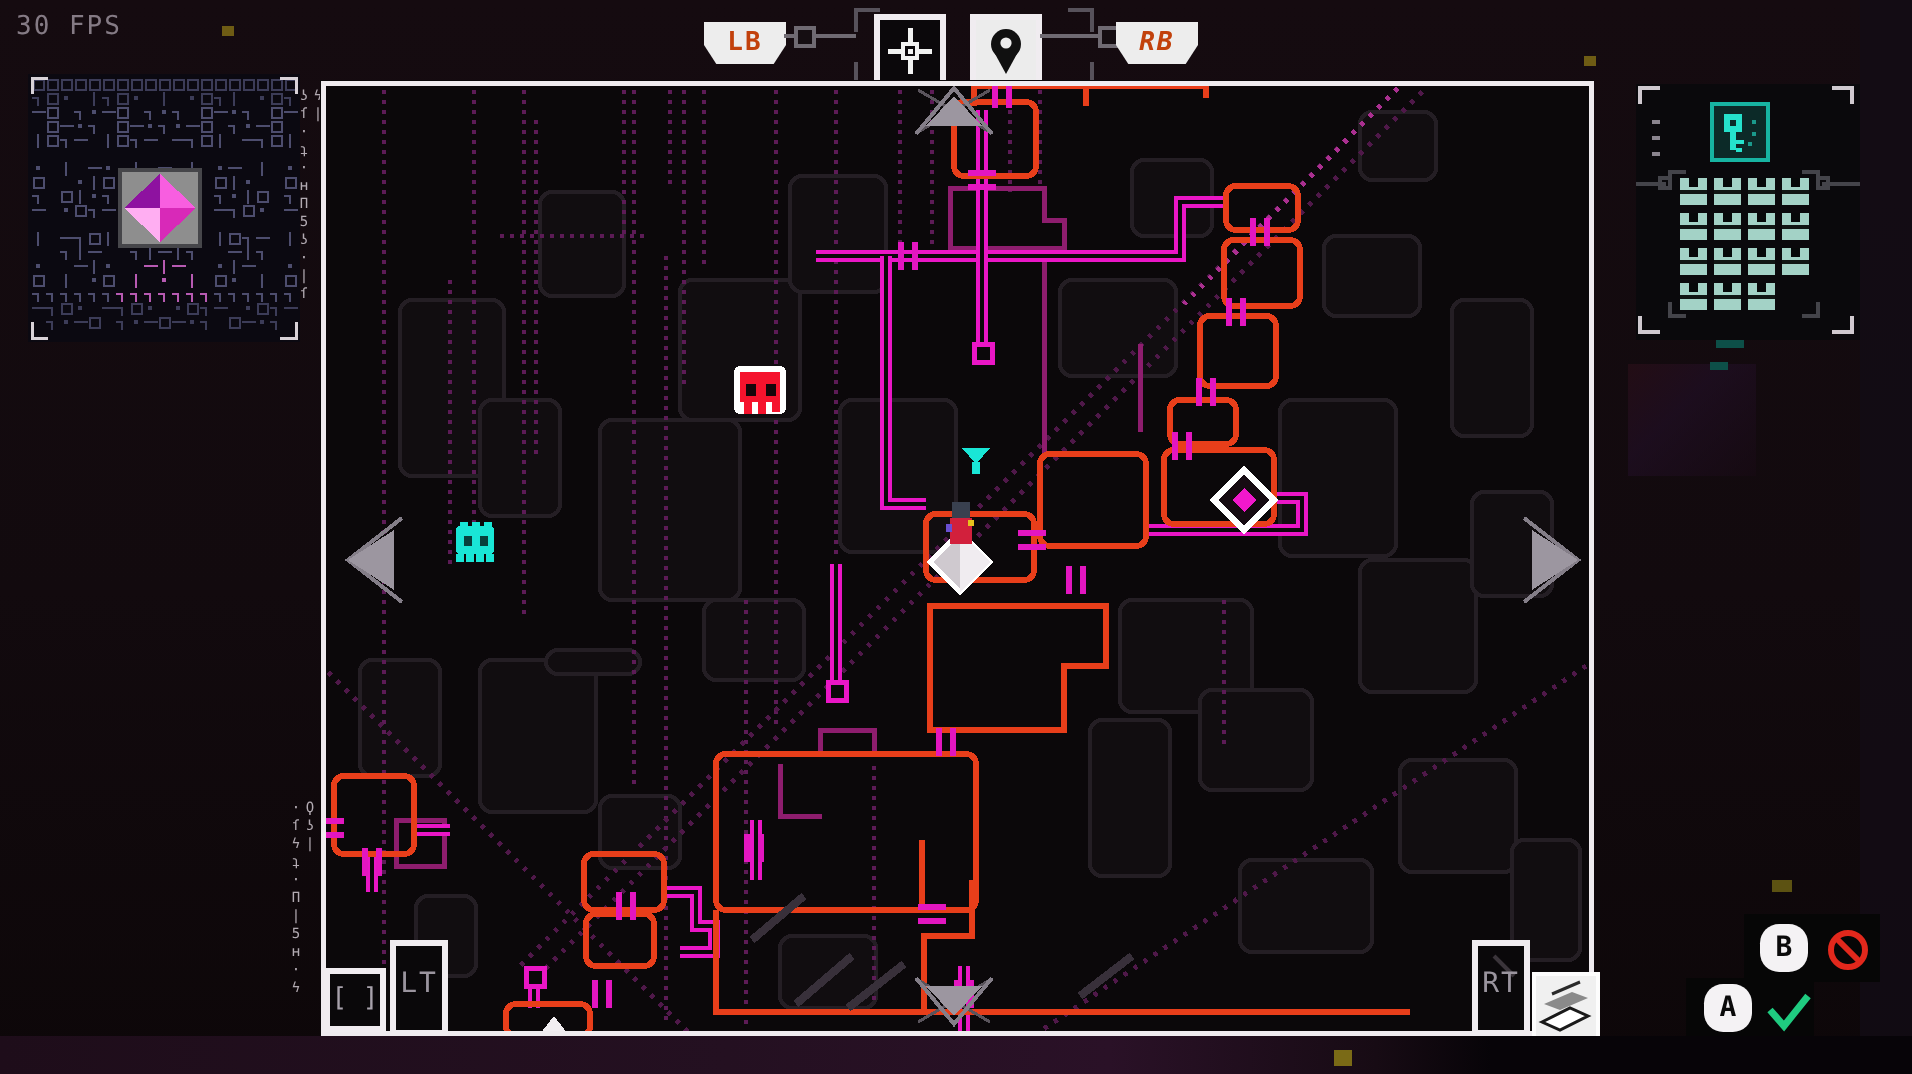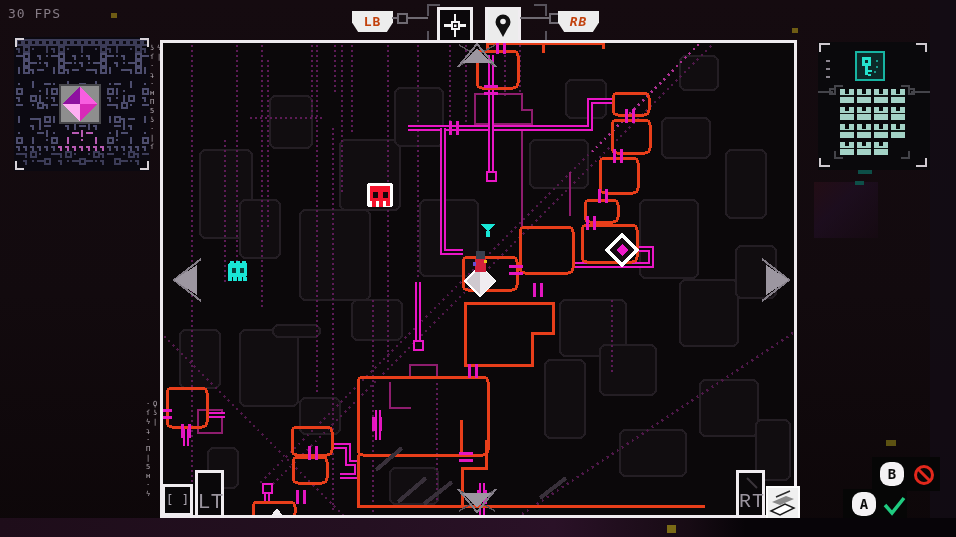--- a/index.html
+++ b/index.html
@@ -21,22 +21,22 @@
   .tabbox{width:30px;height:31px;border:3px solid #f0ecf0;cursor:pointer;}
   .tab-dark{background:#0b080b;}
   .tab-light{background:#ececec;}
   .connline{height:2px;background:#6f6a72;}
   .connsq{width:7px;height:7px;border:2px solid #6f6a72;background:#150e12;}
   .cornerbox{
     background:#0a080a;border:3px solid #f0ecf0;color:#a8a2ac;
     text-align:center;cursor:pointer;
   }
   .trigger-label{
-    position:absolute;bottom:2px;left:0;right:0;
-    font-size:20px;color:#9a949e;letter-spacing:1px;
+    position:absolute;bottom:15px;left:0;right:0;
+    font-size:14px;color:#9a949e;letter-spacing:1px;
   }
   .badge{
     width:24px;height:24px;border-radius:40%;background:#f4f2f4;
     color:#0a0a0a;font-weight:bold;font-size:14px;text-align:center;
     line-height:24px;cursor:pointer;
   }
   .prompt-bg{background:#060606;}
   .glyphcol{
     writing-mode:vertical-rl;text-orientation:upright;
     font-size:7px;line-height:1;letter-spacing:1px;color:#cfc7cf;opacity:.85;
@@ -698,21 +698,21 @@
       <rect x="161.5" y="41.5" width="634" height="475" fill="none" stroke="#efebef" stroke-width="2.5"></rect>
     </svg>
 
   <div class="abs cornerbox" style="left:162px;top:484px;width:25px;height:26px;line-height:26px;font-size:13px;">
     <span>[ ]</span>
   </div>
   <div class="abs cornerbox" style="left:195px;top:470px;width:23px;height:42px;">
     <div class="trigger-label">LT</div>
   </div>
 
-  <div class="abs cornerbox" style="left:736px;top:470px;width:23px;height:42px;font-family:Liberation Mono, monospace;">
+  <div class="abs cornerbox" style="left:736px;top:470px;width:23px;height:42px;">
     <svg width="23" height="18" viewBox="0 0 23 18" style="position:absolute;top:2px;left:0;">
       <line x1="8" y1="3" x2="18" y2="13" stroke="#3a343a" stroke-width="2"></line>
     </svg>
     <div class="trigger-label">RT</div>
   </div>
   <div class="abs" style="left:766px;top:486px;width:30px;height:31px;background:#f0f0f0;border:2px solid #fdfdfd;cursor:pointer;">
     <svg width="30" height="31" viewBox="0 0 30 31">
       <line x1="8" y1="9" x2="22" y2="3" stroke="#2a2a2a" stroke-width="1.5"></line>
       <polygon points="4,14 18,8 26,11 12,17" fill="#8a8a8a"></polygon>
       <polygon points="3,23 17,16 26,20 12,27" fill="#ffffff" stroke="#1a1a1a" stroke-width="1.5"></polygon>

